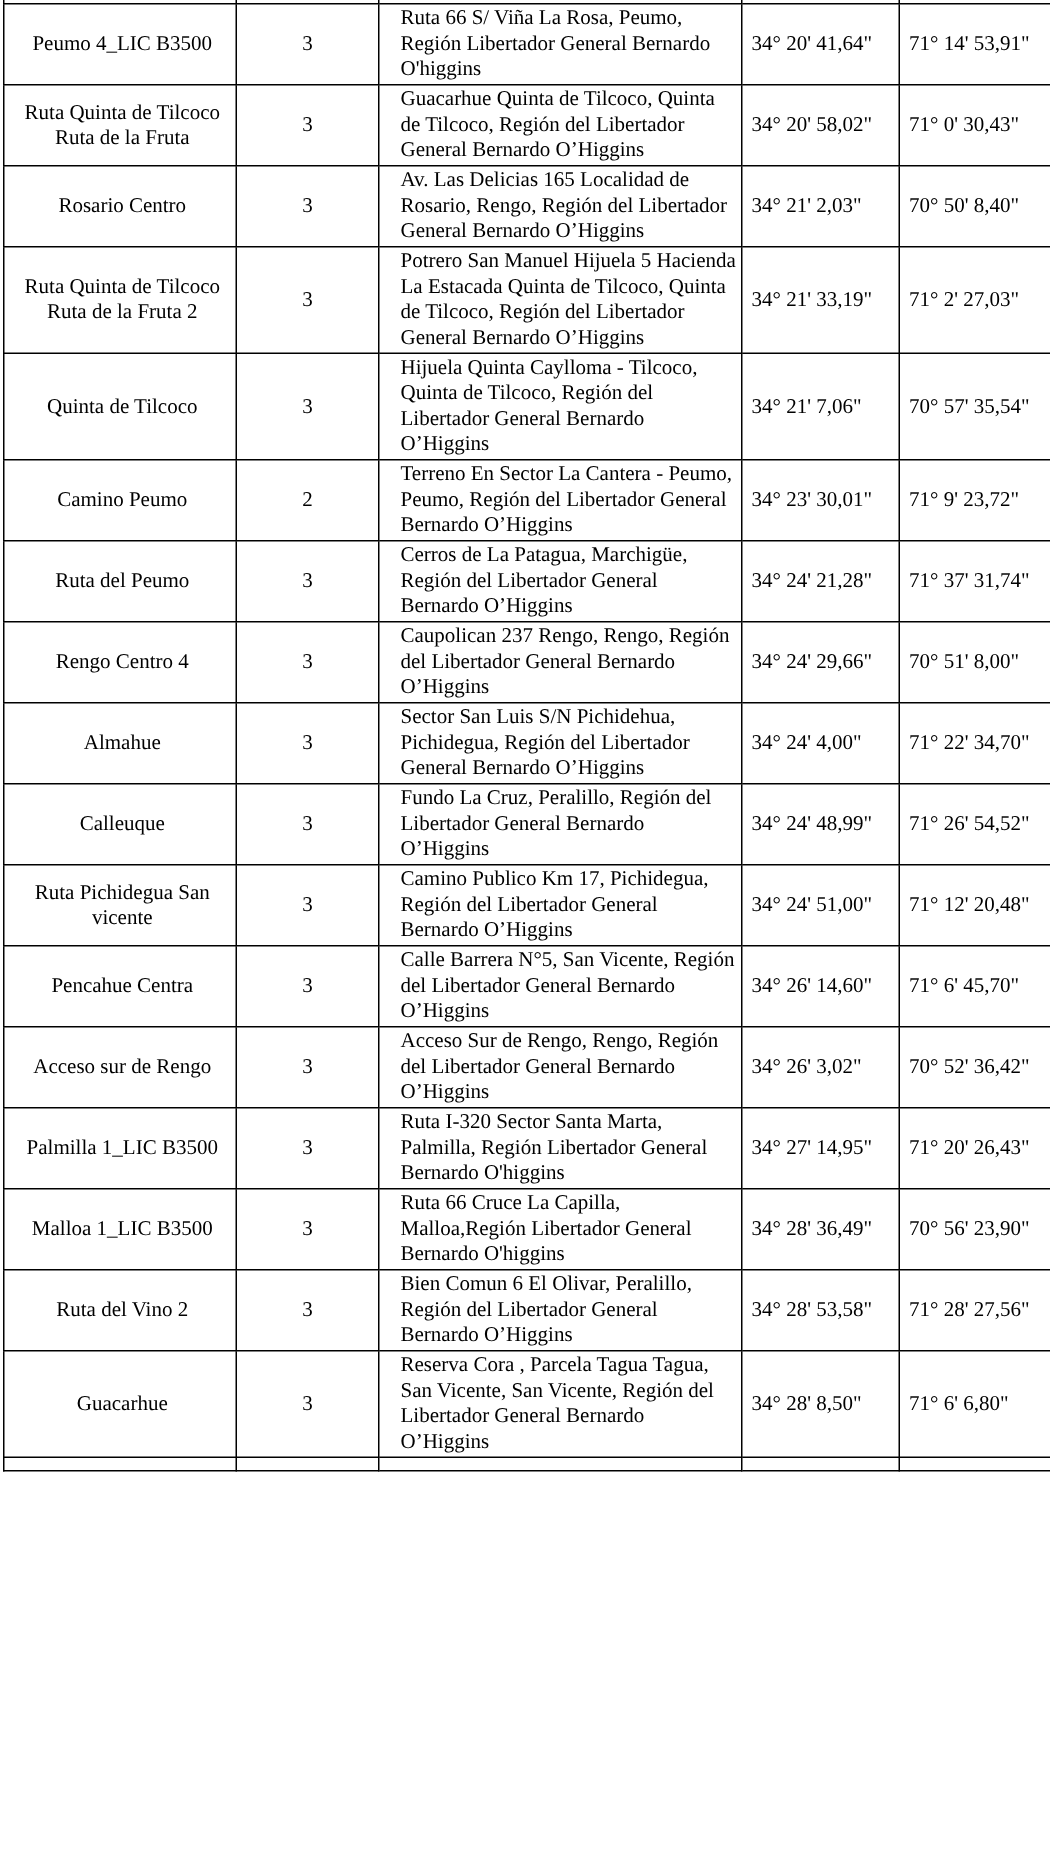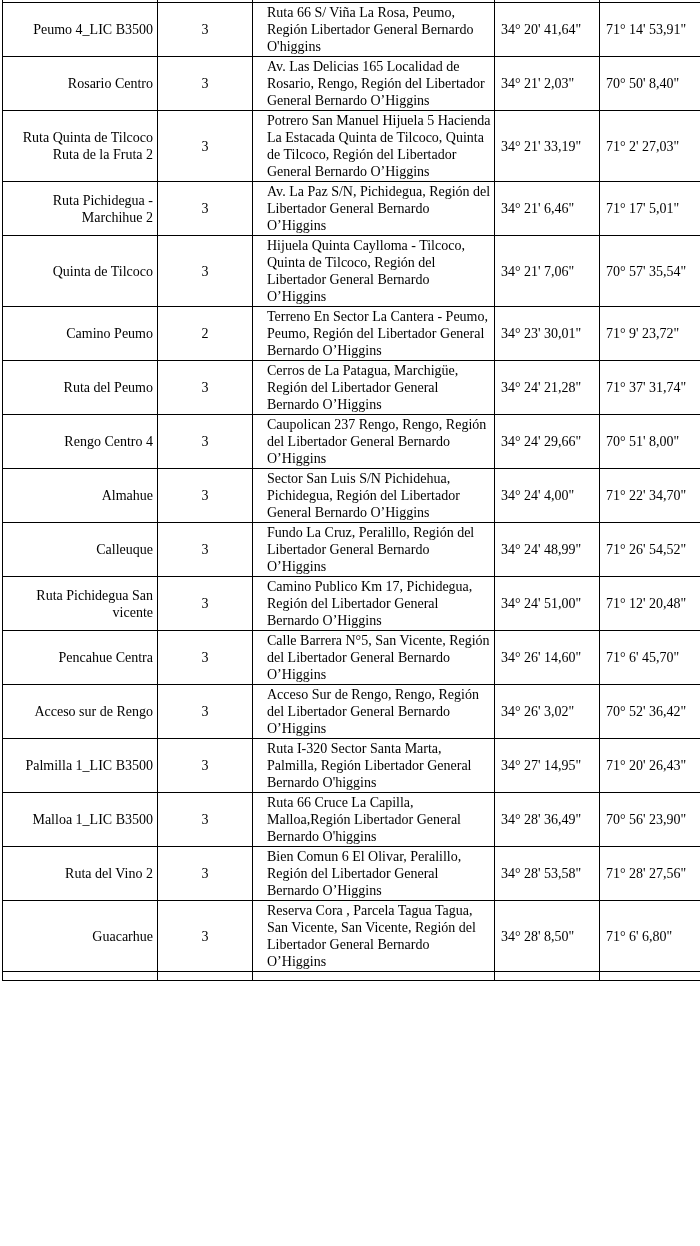--- a/index.html
+++ b/index.html
@@ -29,21 +29,21 @@
     font-size: 14px;
     line-height: 17px;
     color: #000000;
   }
   table.loc-table td {
     border: 1px solid #000000;
     vertical-align: middle;
     overflow: hidden;
     word-wrap: break-word;
   }
-  td.col-name   { width: 154px; padding: 2px 4px 2px 7px; text-align: right; margin-top: 27px; }
+  td.col-name   { width: 154px; padding: 2px 4px 2px 7px; text-align: center; margin-top: 27px; }
   td.col-count  { width: 94px;  padding: 2px 2px; text-align: center; }
   td.col-address{ width: 241px; padding: 1px 3px 1px 14px; text-align: left; }
   td.col-lat    { width: 104px; padding: 2px 2px 2px 6px; text-align: left; }
   td.col-lon    { width: 100px; padding: 2px 2px 2px 6px; text-align: left; }
   tr.spacer-row td {
     padding: 0;
     height: 2px;
     border-top: 1px solid #000;
     border-bottom: 1px solid #000;
   }
@@ -67,39 +67,39 @@
       </tr>
 
     <tr>
     <td class="col-name">Peumo 4_LIC B3500</td>
     <td class="col-count">3</td>
     <td class="col-address">Ruta 66 S/ Viña La Rosa,  Peumo, Región Libertador General Bernardo O'higgins</td>
     <td class="col-lat">34° 20' 41,64"</td>
     <td class="col-lon">71° 14' 53,91"</td>
   </tr>
         <tr>
+    <td class="col-name">Ruta Quinta de Tilcoco Ruta de la Fruta</td>
+    <td class="col-count">3</td>
+    <td class="col-address">Guacarhue Quinta de Tilcoco, Quinta de Tilcoco, Región del Libertador General Bernardo O’Higgins</td>
+    <td class="col-lat">34° 20' 58,02"</td>
+    <td class="col-lon">71° 0' 30,43"</td>
+  </tr>
+        <tr>
     <td class="col-name">Rosario Centro</td>
     <td class="col-count">3</td>
     <td class="col-address">Av. Las Delicias 165 Localidad de Rosario, Rengo, Región del Libertador General Bernardo O’Higgins</td>
     <td class="col-lat">34° 21' 2,03"</td>
     <td class="col-lon">70° 50' 8,40"</td>
   </tr>
         <tr>
     <td class="col-name">Ruta Quinta de Tilcoco Ruta de la Fruta 2</td>
     <td class="col-count">3</td>
     <td class="col-address">Potrero San Manuel Hijuela 5 Hacienda La Estacada Quinta de Tilcoco, Quinta de Tilcoco, Región del Libertador General Bernardo O’Higgins</td>
     <td class="col-lat">34° 21' 33,19"</td>
     <td class="col-lon">71° 2' 27,03"</td>
-  </tr>
-        <tr>
-    <td class="col-name">Ruta Pichidegua - Marchihue 2</td>
-    <td class="col-count">3</td>
-    <td class="col-address">Av. La Paz S/N, Pichidegua, Región del Libertador General Bernardo O’Higgins</td>
-    <td class="col-lat">34° 21' 6,46"</td>
-    <td class="col-lon">71° 17' 5,01"</td>
   </tr>
         <tr>
     <td class="col-name">Quinta de Tilcoco</td>
     <td class="col-count">3</td>
     <td class="col-address">Hijuela Quinta Caylloma - Tilcoco, Quinta de Tilcoco, Región del Libertador General Bernardo O’Higgins</td>
     <td class="col-lat">34° 21' 7,06"</td>
     <td class="col-lon">70° 57' 35,54"</td>
   </tr>
         <tr>
     <td class="col-name">Camino Peumo</td>

